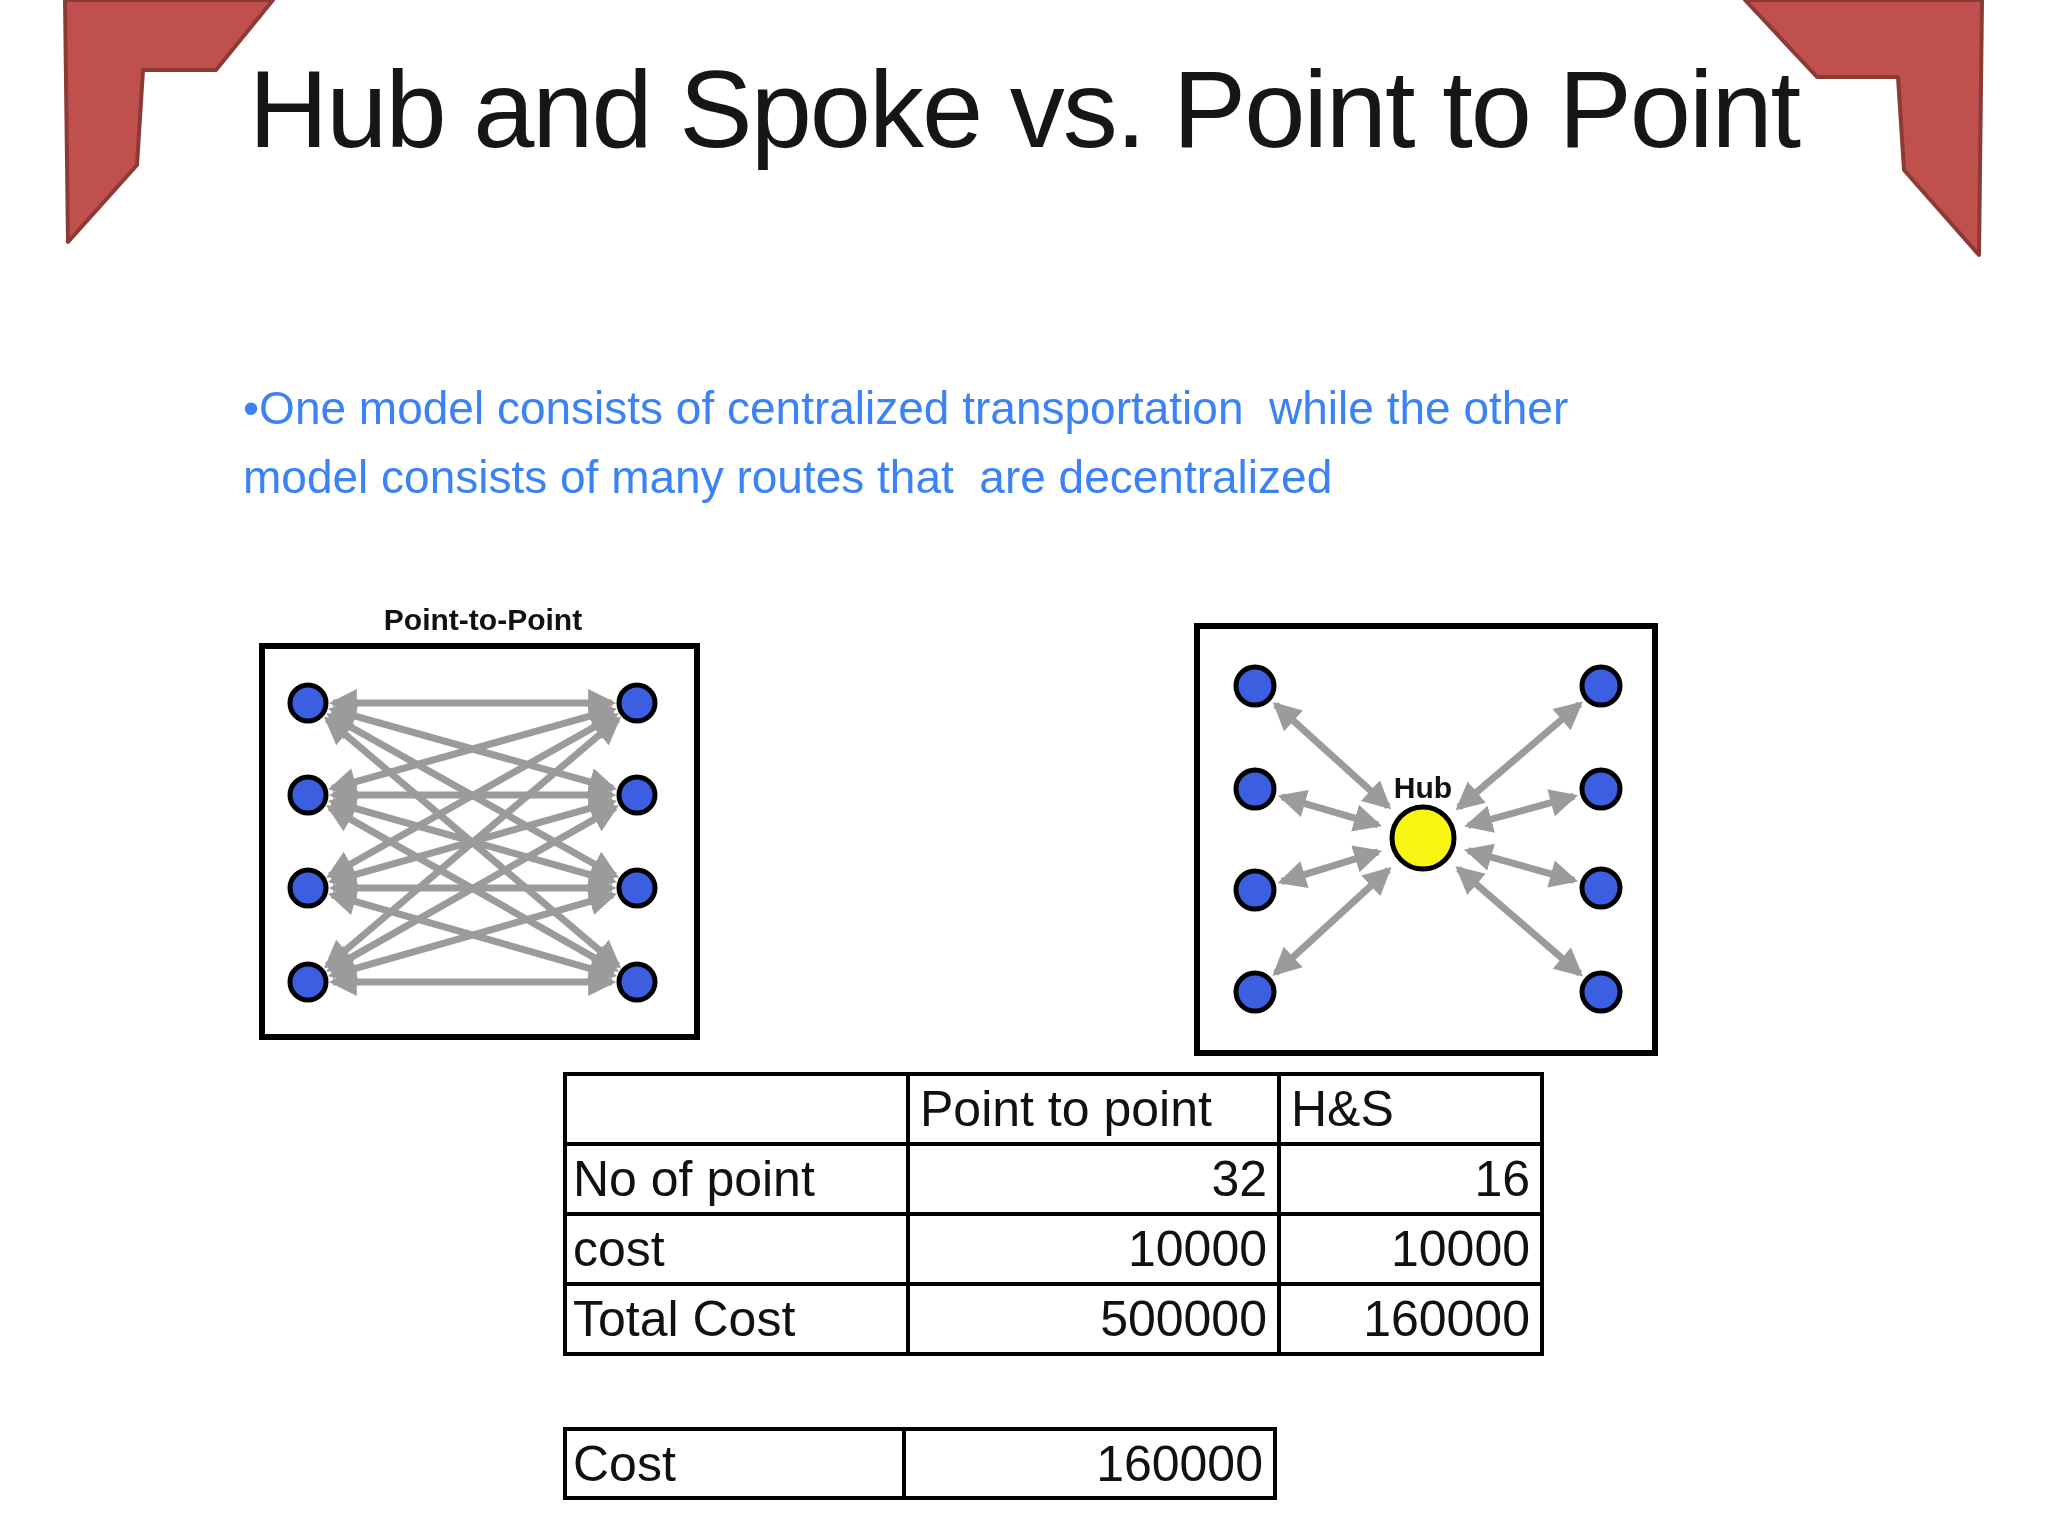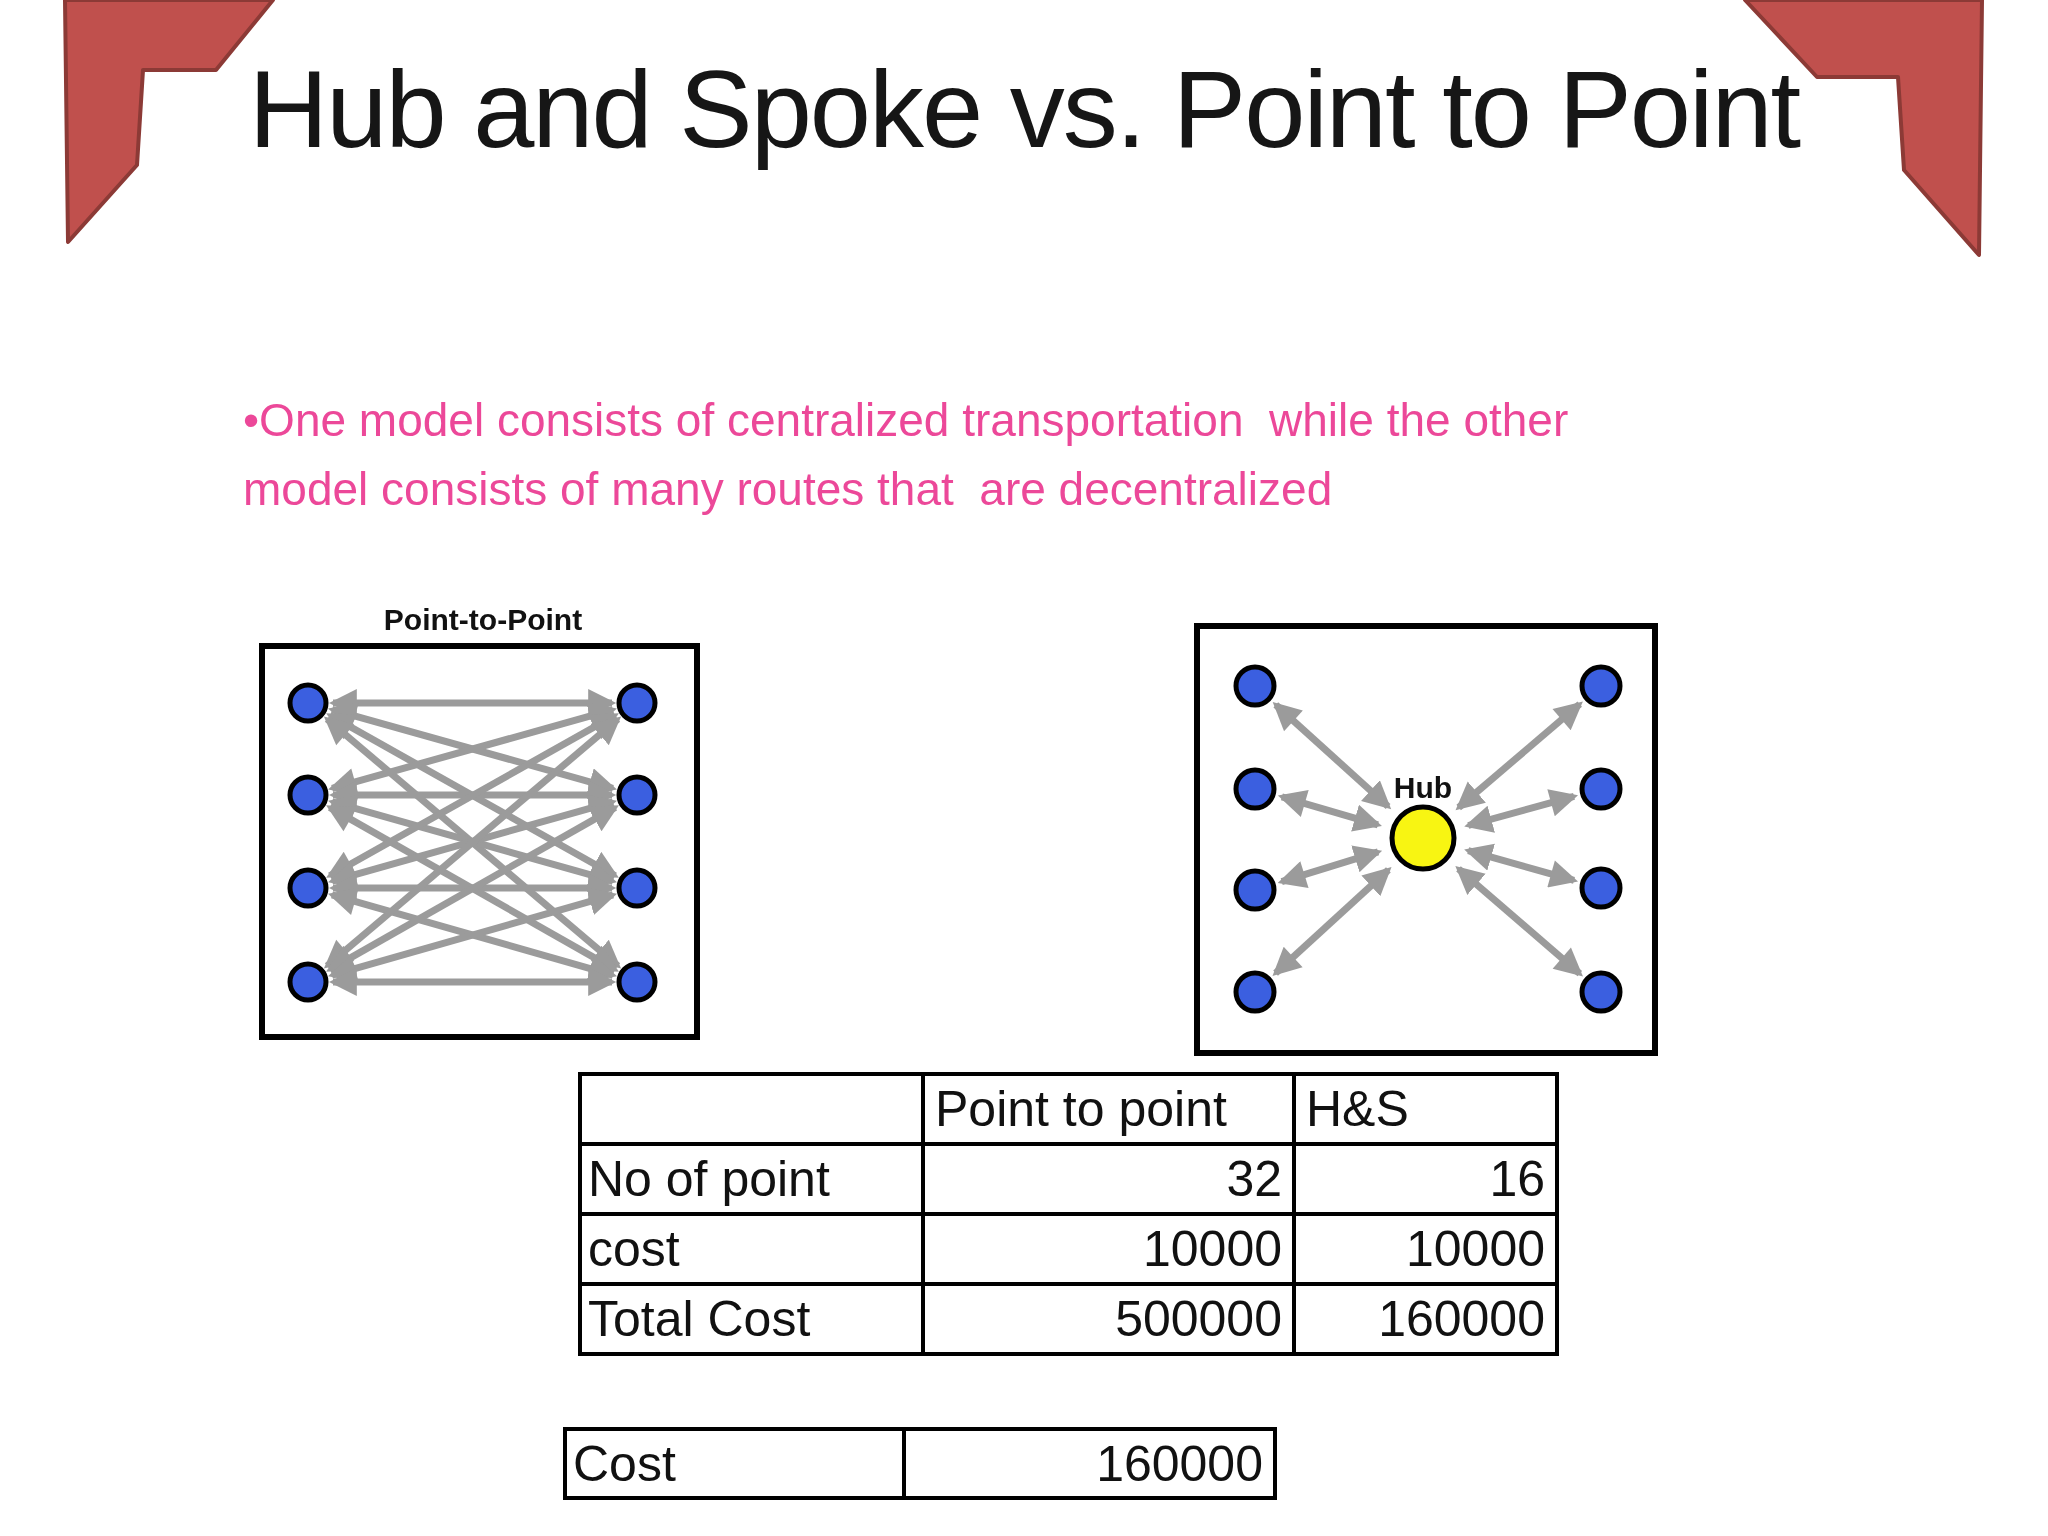--- a/index.html
+++ b/index.html
@@ -6,28 +6,28 @@
   .slide{
     position:relative;width:2048px;height:1536px;background:#ffffff;overflow:hidden;
     font-family:"Liberation Sans",sans-serif;color:#141414;
   }
   .title{
     position:absolute;top:40px;left:0;right:0;text-align:center;
     font-size:110px;line-height:1.25;letter-spacing:-2px;color:#161616;white-space:nowrap;
   }
   .bullets{
     position:absolute;left:243px;top:374px;width:1640px;
-    font-size:46px;line-height:69px;color:#ec4899;margin-top:12px;
+    font-size:46px;line-height:69px;color:#3b82f6;
   }
   .bullet-line{white-space:pre-wrap;}
   svg.diagram-layer{position:absolute;left:0;top:0;}
   .diagram-label{font-weight:bold;font-size:30px;fill:#111;}
   table{position:absolute;border-collapse:collapse;table-layout:fixed;color:#111;}
   td{border:4px solid #000;font-size:50px;padding:0;overflow:hidden;white-space:nowrap;}
-  .main-table{left:578px;top:1072px;}
+  .main-table{left:563px;top:1072px;}
   .main-table td{height:66px;}
   .main-table .c0{width:329px;}
   .main-table .c1{width:357px;}
   .main-table .c2{width:249px;}
   .save-table{left:563px;top:1427px;}
   .save-table td{height:65px;}
   .save-table .c0{width:329px;}
   .save-table .c1{width:357px;}
   td.lbl{text-align:left;padding-left:6px;}
   td.num{text-align:right;padding-right:10px;}

